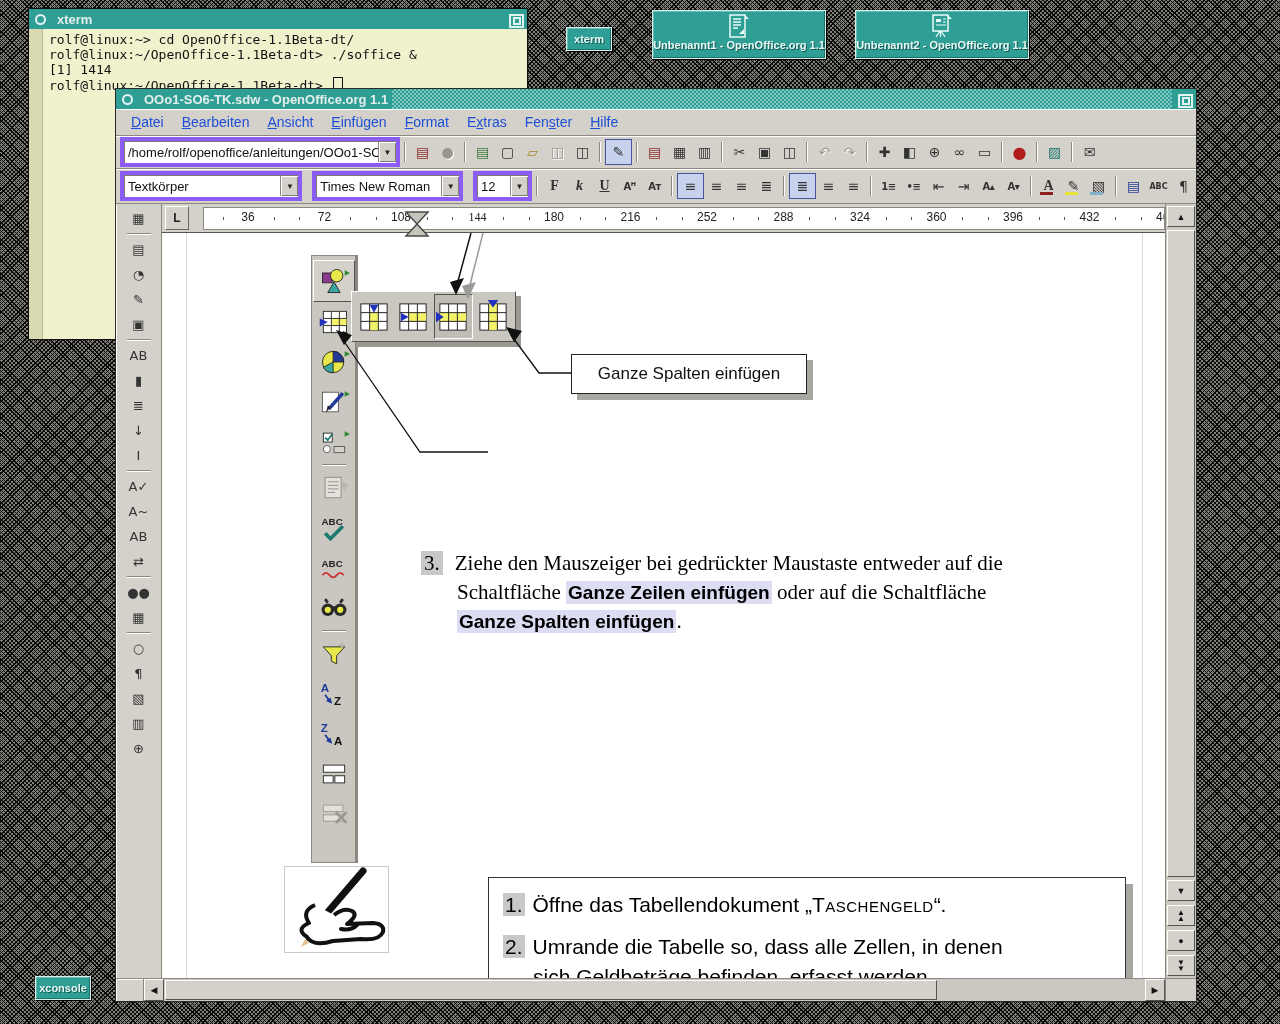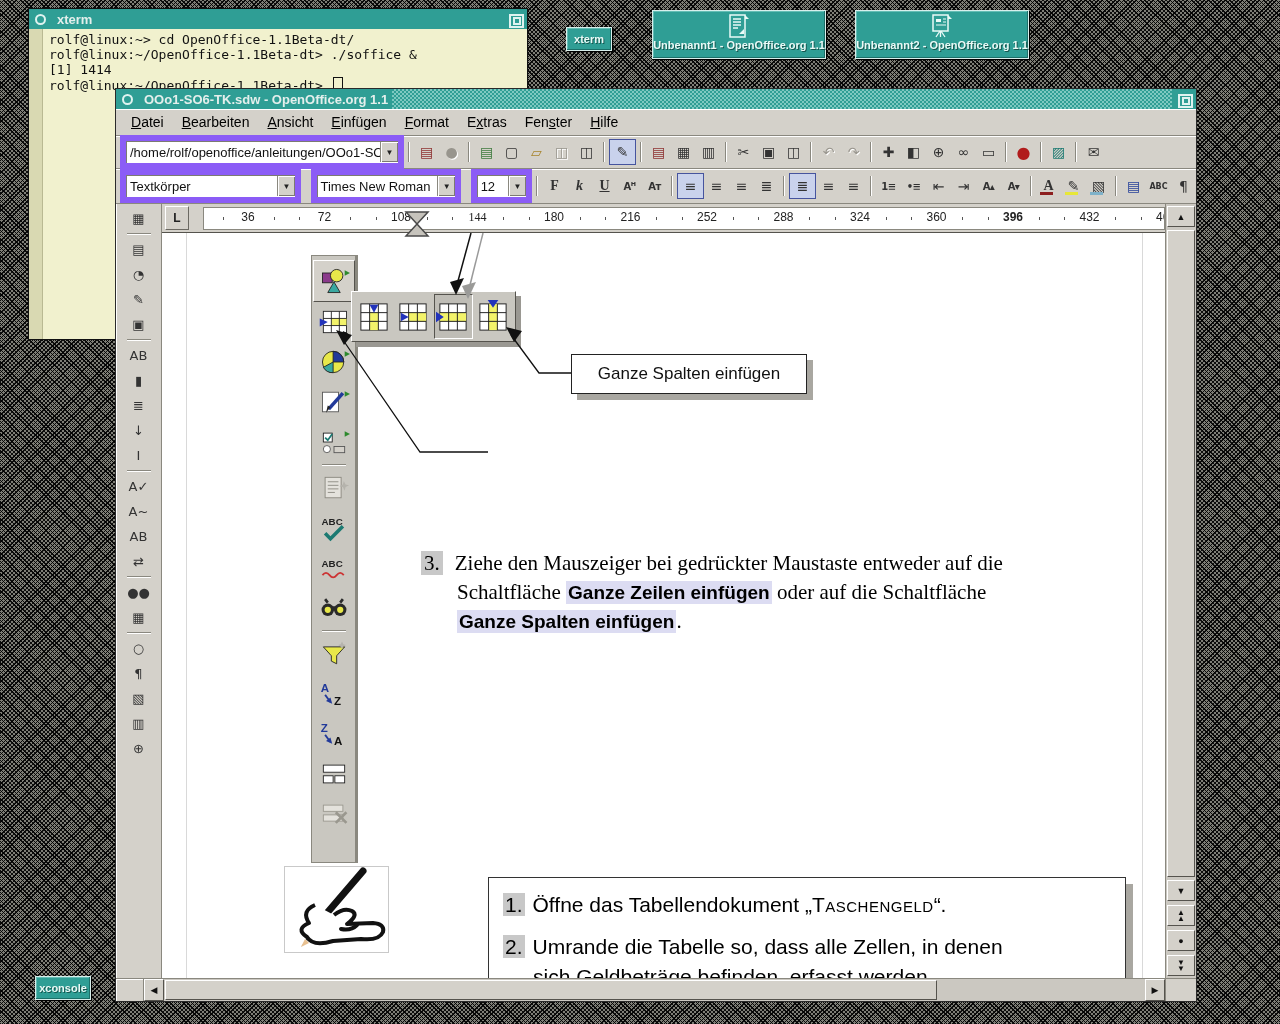--- a/index.html
+++ b/index.html
@@ -26,25 +26,25 @@
   .xcursor{display:inline-block;width:8px;height:13px;border:1px solid #111;vertical-align:-2px;margin-left:2px;}
   
   .mini{position:absolute;background:#2f9e95;border:1px solid #d8efec;box-shadow:inset -1px -1px 0 #1b6f68,inset 1px 1px 0 #63bdb4, 1px 1px 0 #000;
     color:#eafaf7;text-align:center;z-index:1;}
   .mini .mlabel{font:bold 11px "Liberation Sans",sans-serif;text-shadow:1px 1px 0 #15574f;white-space:nowrap;display:block;}
   .mini.small{display:flex;align-items:center;justify-content:center;}
   .mini .micon{display:block;margin:3px auto 1px;}
   
   .mainwin{position:absolute;left:115px;top:88px;width:1082px;height:914px;background:#d4d1ca;border:1px solid #2a2a2a;box-sizing:border-box;z-index:2;display:flex;flex-direction:column;}
   .menubar{height:26px;display:flex;align-items:center;padding-left:6px;border-bottom:1px solid #8a887f;box-shadow:0 1px 0 #fff inset;}
-  .menuitem{font:14px "Liberation Sans",sans-serif;color:#000000;padding:0 9px;}
+  .menuitem{font:14px "Liberation Sans",sans-serif;color:#1d4ed8;padding:0 9px;}
   .menuitem u{text-decoration:underline;}
   .funcbar{height:32px;display:flex;align-items:center;padding-left:4px;border-bottom:1px solid #8a887f;box-shadow:0 1px 0 #fff inset;}
   .objbar{height:34px;display:flex;align-items:center;padding-left:4px;border-bottom:1px solid #8a887f;box-shadow:0 1px 0 #fff inset;}
-  .combo{display:inline-flex;align-items:center;height:22px;background:#fff;box-shadow:inset 1px 1px 0 #7c7a72,inset -1px -1px 0 #fff;border:6px solid #8b5cf6;}
+  .combo{display:inline-flex;align-items:center;height:22px;background:#fff;box-shadow:inset 1px 1px 0 #7c7a72,inset -1px -1px 0 #fff;border:4px solid #8b5cf6;}
   .cval{font:13px "Liberation Sans",sans-serif;color:#111;padding:0 4px;white-space:nowrap;overflow:hidden;}
   .cbtn{width:17px;height:20px;background:#d4d1ca;border-left:1px solid #8a887f;box-shadow:inset 1px 1px 0 #fff,inset -1px -1px 0 #7c7a72;
     display:inline-flex;align-items:center;justify-content:center;font-size:8px;color:#222;flex:0 0 auto;}
   .icons{display:inline-flex;align-items:center;}
   .tbtn{display:inline-flex;align-items:center;justify-content:center;width:25px;height:24px;font:14px "DejaVu Sans",sans-serif;color:#333;position:relative;}
   .tbtn.d{color:#98958d;text-shadow:1px 1px 0 #fff;}
   .tbtn.red{color:#8d2f2f;}
   .tbtn.green{color:#3d7a3d;}
   .tbtn.amber{color:#a8842c;}
   .tbtn.blue{color:#27419a;}
@@ -340,21 +340,21 @@
               <span class="rtick" style="left: 554px;"></span>
               <span class="rlabel" style="left: 579.5px;">288</span>
               <span class="rtick" style="left: 605px;"></span>
               <span class="rtick" style="left: 630.5px;"></span>
               <span class="rlabel" style="left: 656px;">324</span>
               <span class="rtick" style="left: 681.5px;"></span>
               <span class="rtick" style="left: 707px;"></span>
               <span class="rlabel" style="left: 732.5px;">360</span>
               <span class="rtick" style="left: 758px;"></span>
               <span class="rtick" style="left: 783.5px;"></span>
-              <span class="rlabel" style="left: 809px; font-weight: bold;">396</span>
+              <span class="rlabel" style="left: 809px;">396</span>
               <span class="rtick" style="left: 834.5px;"></span>
               <span class="rtick" style="left: 860px;"></span>
               <span class="rlabel" style="left: 885.5px;">432</span>
               <span class="rtick" style="left: 911px;"></span>
               <span class="rtick" style="left: 936.5px;"></span>
               <span class="rlabel" style="left: 962px;">468</span>
             </div>
         </div>
         <div class="docview" id="docview">
           <div class="pageline" style="left:24px;"></div>

